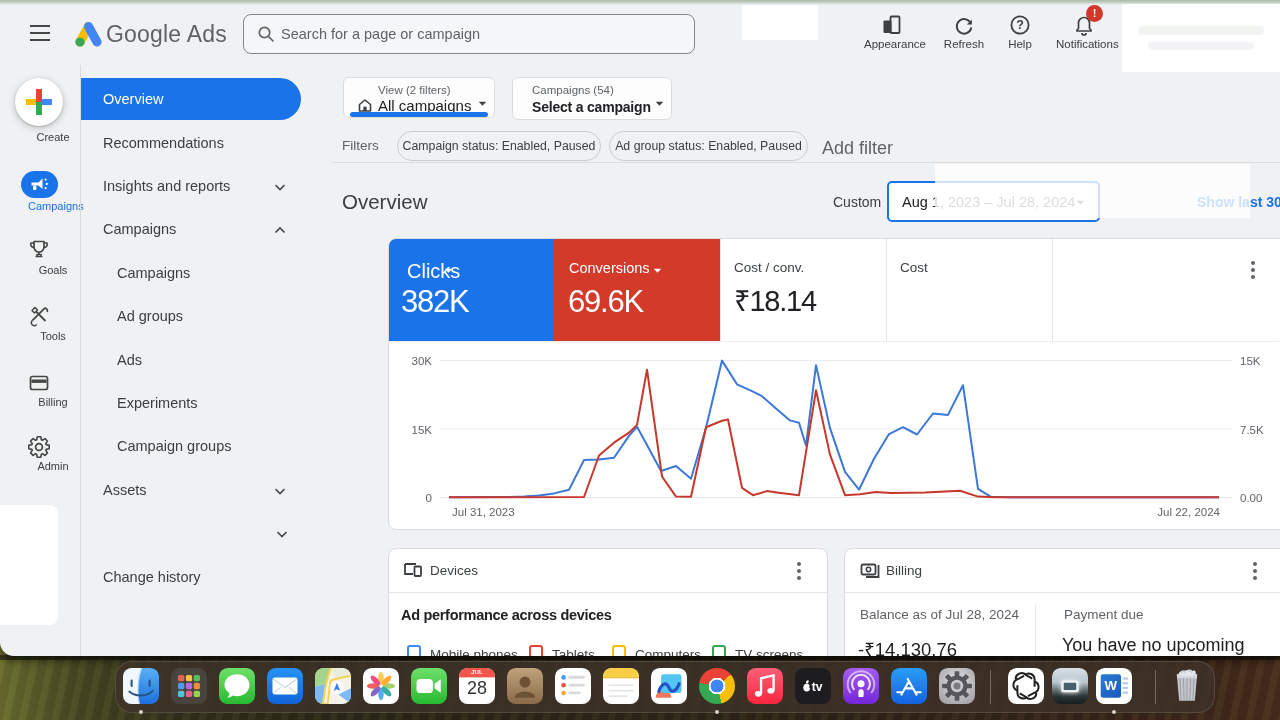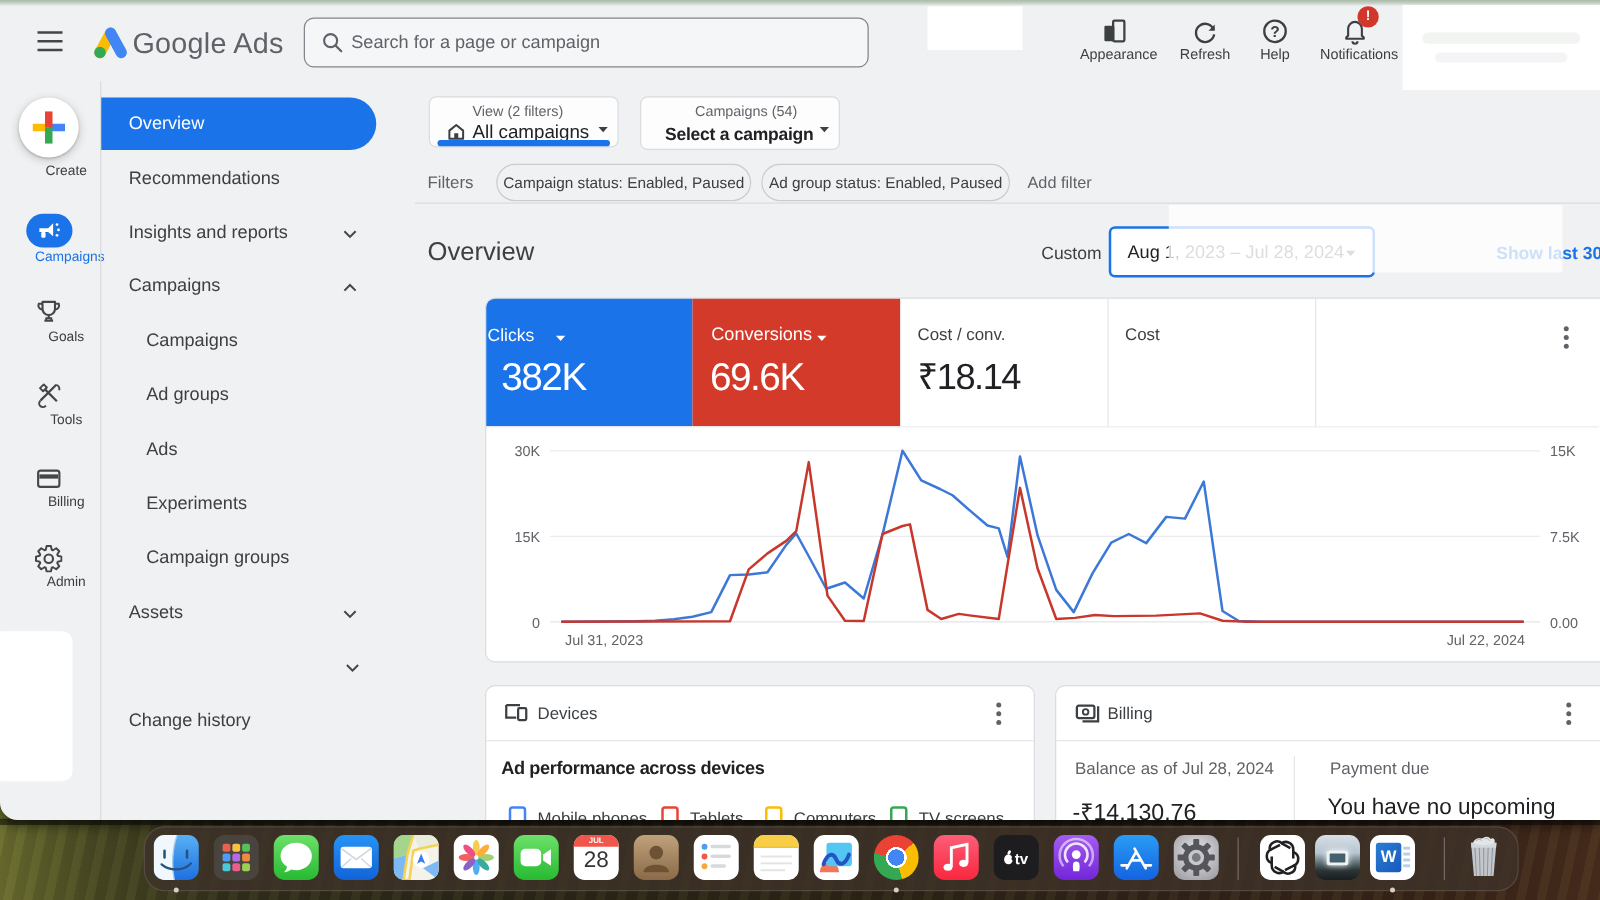--- a/index.html
+++ b/index.html
@@ -184,45 +184,45 @@
     <path d="M2.5 6.5 L8 2 L13.5 6.5 L13.5 13 L2.5 13 Z" fill="none" stroke="#3c4043" stroke-width="1.6" stroke-linejoin="round"></path>
     <rect x="6.4" y="8.6" width="3.2" height="4.4" fill="#3c4043"></rect>
   </svg>
   <div class="abs" style="left:378px;top:97px;font-size:15px;color:#202124;">All campaigns</div>
   <svg class="abs" style="left:476px;top:97px;" width="13" height="13" viewBox="0 0 14 14">
       <path d="M3 5 L7 9.5 L11 5 Z" fill="#3c4043"></path>
     </svg>
   <div class="abs" style="left:350px;top:112px;width:138px;height:5px;background:#1a73e8;border-radius:3px;"></div>
 
   <div class="selbox" style="left:512px;top:77px;width:160px;height:43px;"></div>
-  <div class="abs t-gray" style="left:532px;top:84px;font-size:11.5px;margin-left:24px;">Campaigns (54)</div>
+  <div class="abs t-gray" style="left:532px;top:84px;font-size:11.5px;">Campaigns (54)</div>
   <div class="abs" style="left:532px;top:99px;font-size:14px;letter-spacing:-0.2px;color:#202124;font-weight:bold;">Select a campaign</div>
   <svg class="abs" style="left:653px;top:97px;" width="13" height="13" viewBox="0 0 14 14">
       <path d="M3 5 L7 9.5 L11 5 Z" fill="#3c4043"></path>
     </svg>
 
   <div class="abs t-gray" style="left:342px;top:138px;font-size:13.5px;">Filters</div>
   <div class="chip" style="left:397px;top:131px;width:204px;">Campaign status: Enabled, Paused</div>
   <div class="chip" style="left:609px;top:131px;width:199px;">Ad group status: Enabled, Paused</div>
-  <div class="abs t-gray" style="left:822px;top:138px;font-size:13px;">Add filter</div>
+  <div class="abs t-gray" style="left:822px;top:138px;font-size:18px;">Add filter</div>
   <div class="abs" style="left:332px;top:162px;width:948px;height:1px;background:#dadce0;"></div>
 
   <div class="abs" style="left:342px;top:190px;font-size:20.5px;color:#3c4043;">Overview</div>
   <div class="abs" style="left:833px;top:194px;font-size:14px;color:#3c4043;">Custom</div>
   <div class="abs" style="left:887px;top:181px;width:213px;height:41px;border:2px solid #1a73e8;border-radius:5px;background:#fff;"></div>
   <div class="abs" style="left:902px;top:194px;font-size:14.5px;color:#202124;">Aug 1, <span class="t-gray">2023 – Jul 28, 2024</span></div>
   <svg class="abs" style="left:1074px;top:196px;" width="13" height="13" viewBox="0 0 14 14">
       <path d="M3 5 L7 9.5 L11 5 Z" fill="#5f6368"></path>
     </svg>
   <div class="abs" style="left:1197px;top:194px;font-size:14px;color:#1a73e8;font-weight:bold;white-space:nowrap;">Show last 30 days</div>
 
   <div class="card" style="left:388px;top:238px;width:900px;height:292px;"></div>
   <div class="abs" style="left:389px;top:239px;width:165px;height:102px;background:#1a73e8;border-radius:7px 0 0 0;"></div>
   <div class="abs" style="left:554px;top:239px;width:166px;height:102px;background:#d33a2a;"></div>
-  <div class="abs" style="left:390px;top:260px;font-size:14px;color:#fff;">Clicks</div>
+  <div class="abs" style="left:407px;top:260px;font-size:20px;color:#fff;">Clicks</div>
   <svg class="abs" style="left:442px;top:264px;" width="13" height="13" viewBox="0 0 14 14">
       <path d="M3 5 L7 9.5 L11 5 Z" fill="#fff"></path>
     </svg>
   <div class="abs" style="left:401px;top:284px;font-size:31px;letter-spacing:-1.2px;color:#fff;">382K</div>
   <div class="abs" style="left:569px;top:260px;font-size:14.5px;color:#fff;">Conversions</div>
   <svg class="abs" style="left:651px;top:264px;" width="13" height="13" viewBox="0 0 14 14">
       <path d="M3 5 L7 9.5 L11 5 Z" fill="#fff"></path>
     </svg>
   <div class="abs" style="left:568px;top:284px;font-size:31px;letter-spacing:-1.2px;color:#fff;">69.6K</div>
   <div class="abs" style="left:720px;top:239px;width:1px;height:102px;background:#e4e6e8;"></div>

